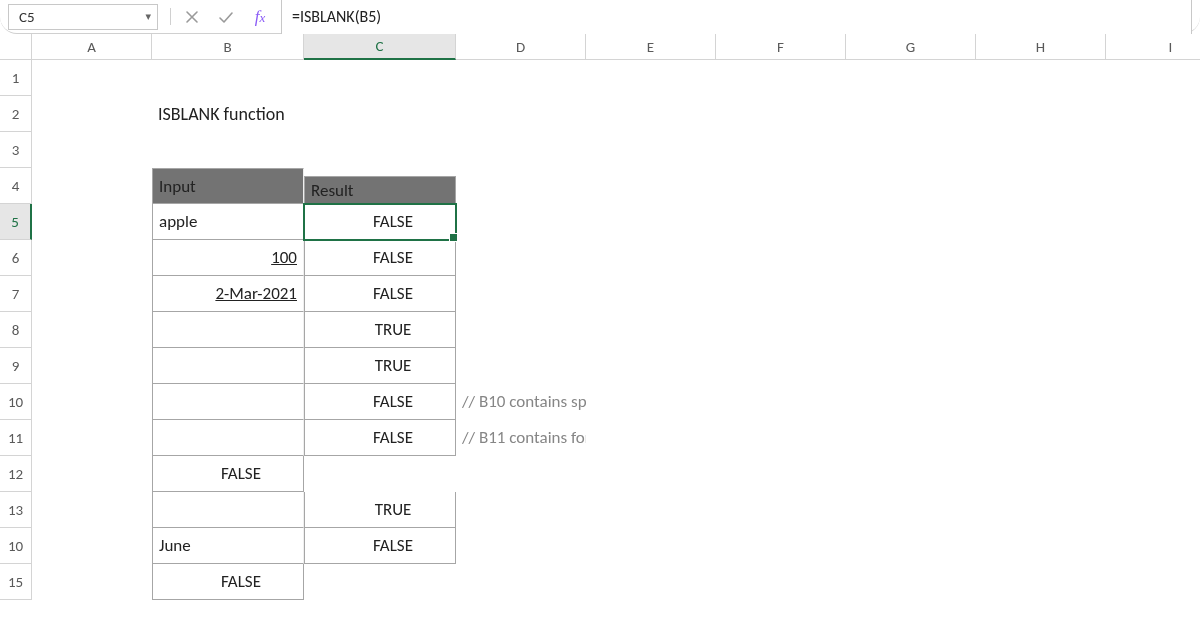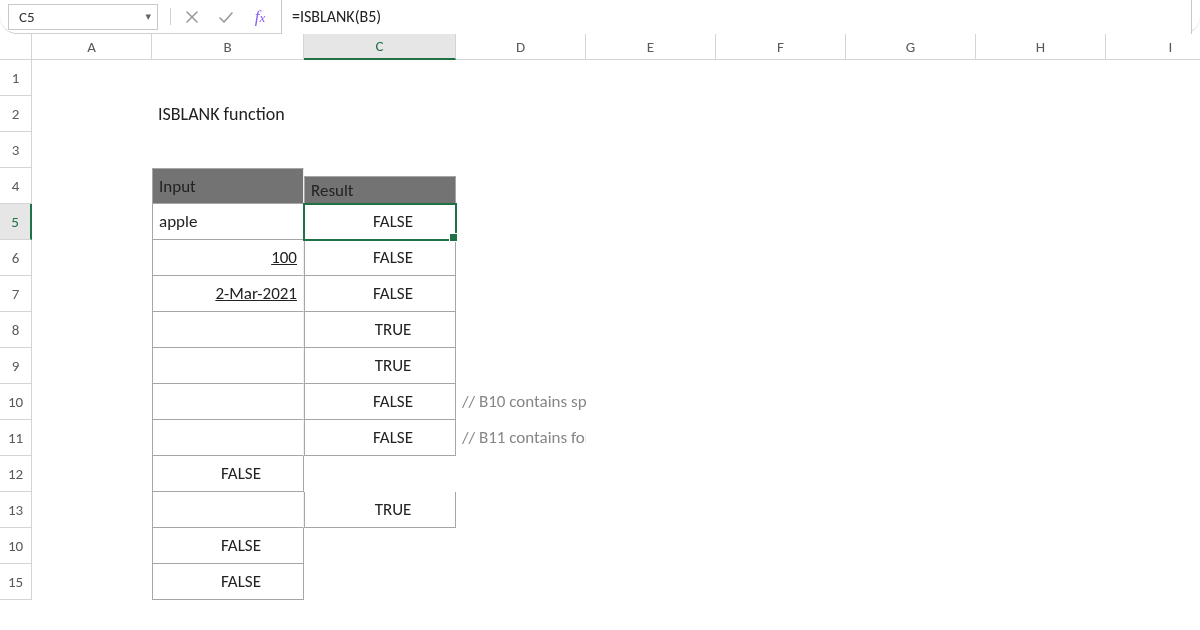--- a/index.html
+++ b/index.html
@@ -354,20 +354,21 @@
         <div class="cell noline"></div>
         <div class="cell noline"></div>
         <div class="cell noline"></div>
         <div class="cell noline"></div>
         <div class="cell noline"></div>
         <div class="cell noline"></div>
       </div>
       <div class="row">
         <div class="row-h">10</div>
         <div class="cell noline"></div>
+        <div class="cell tbl ">June</div>
         <div class="cell tbl last center">FALSE</div>
         <div class="cell noline"></div>
         <div class="cell noline"></div>
         <div class="cell noline"></div>
         <div class="cell noline"></div>
         <div class="cell noline"></div>
         <div class="cell noline"></div>
       </div>
       <div class="row">
         <div class="row-h">15</div>

